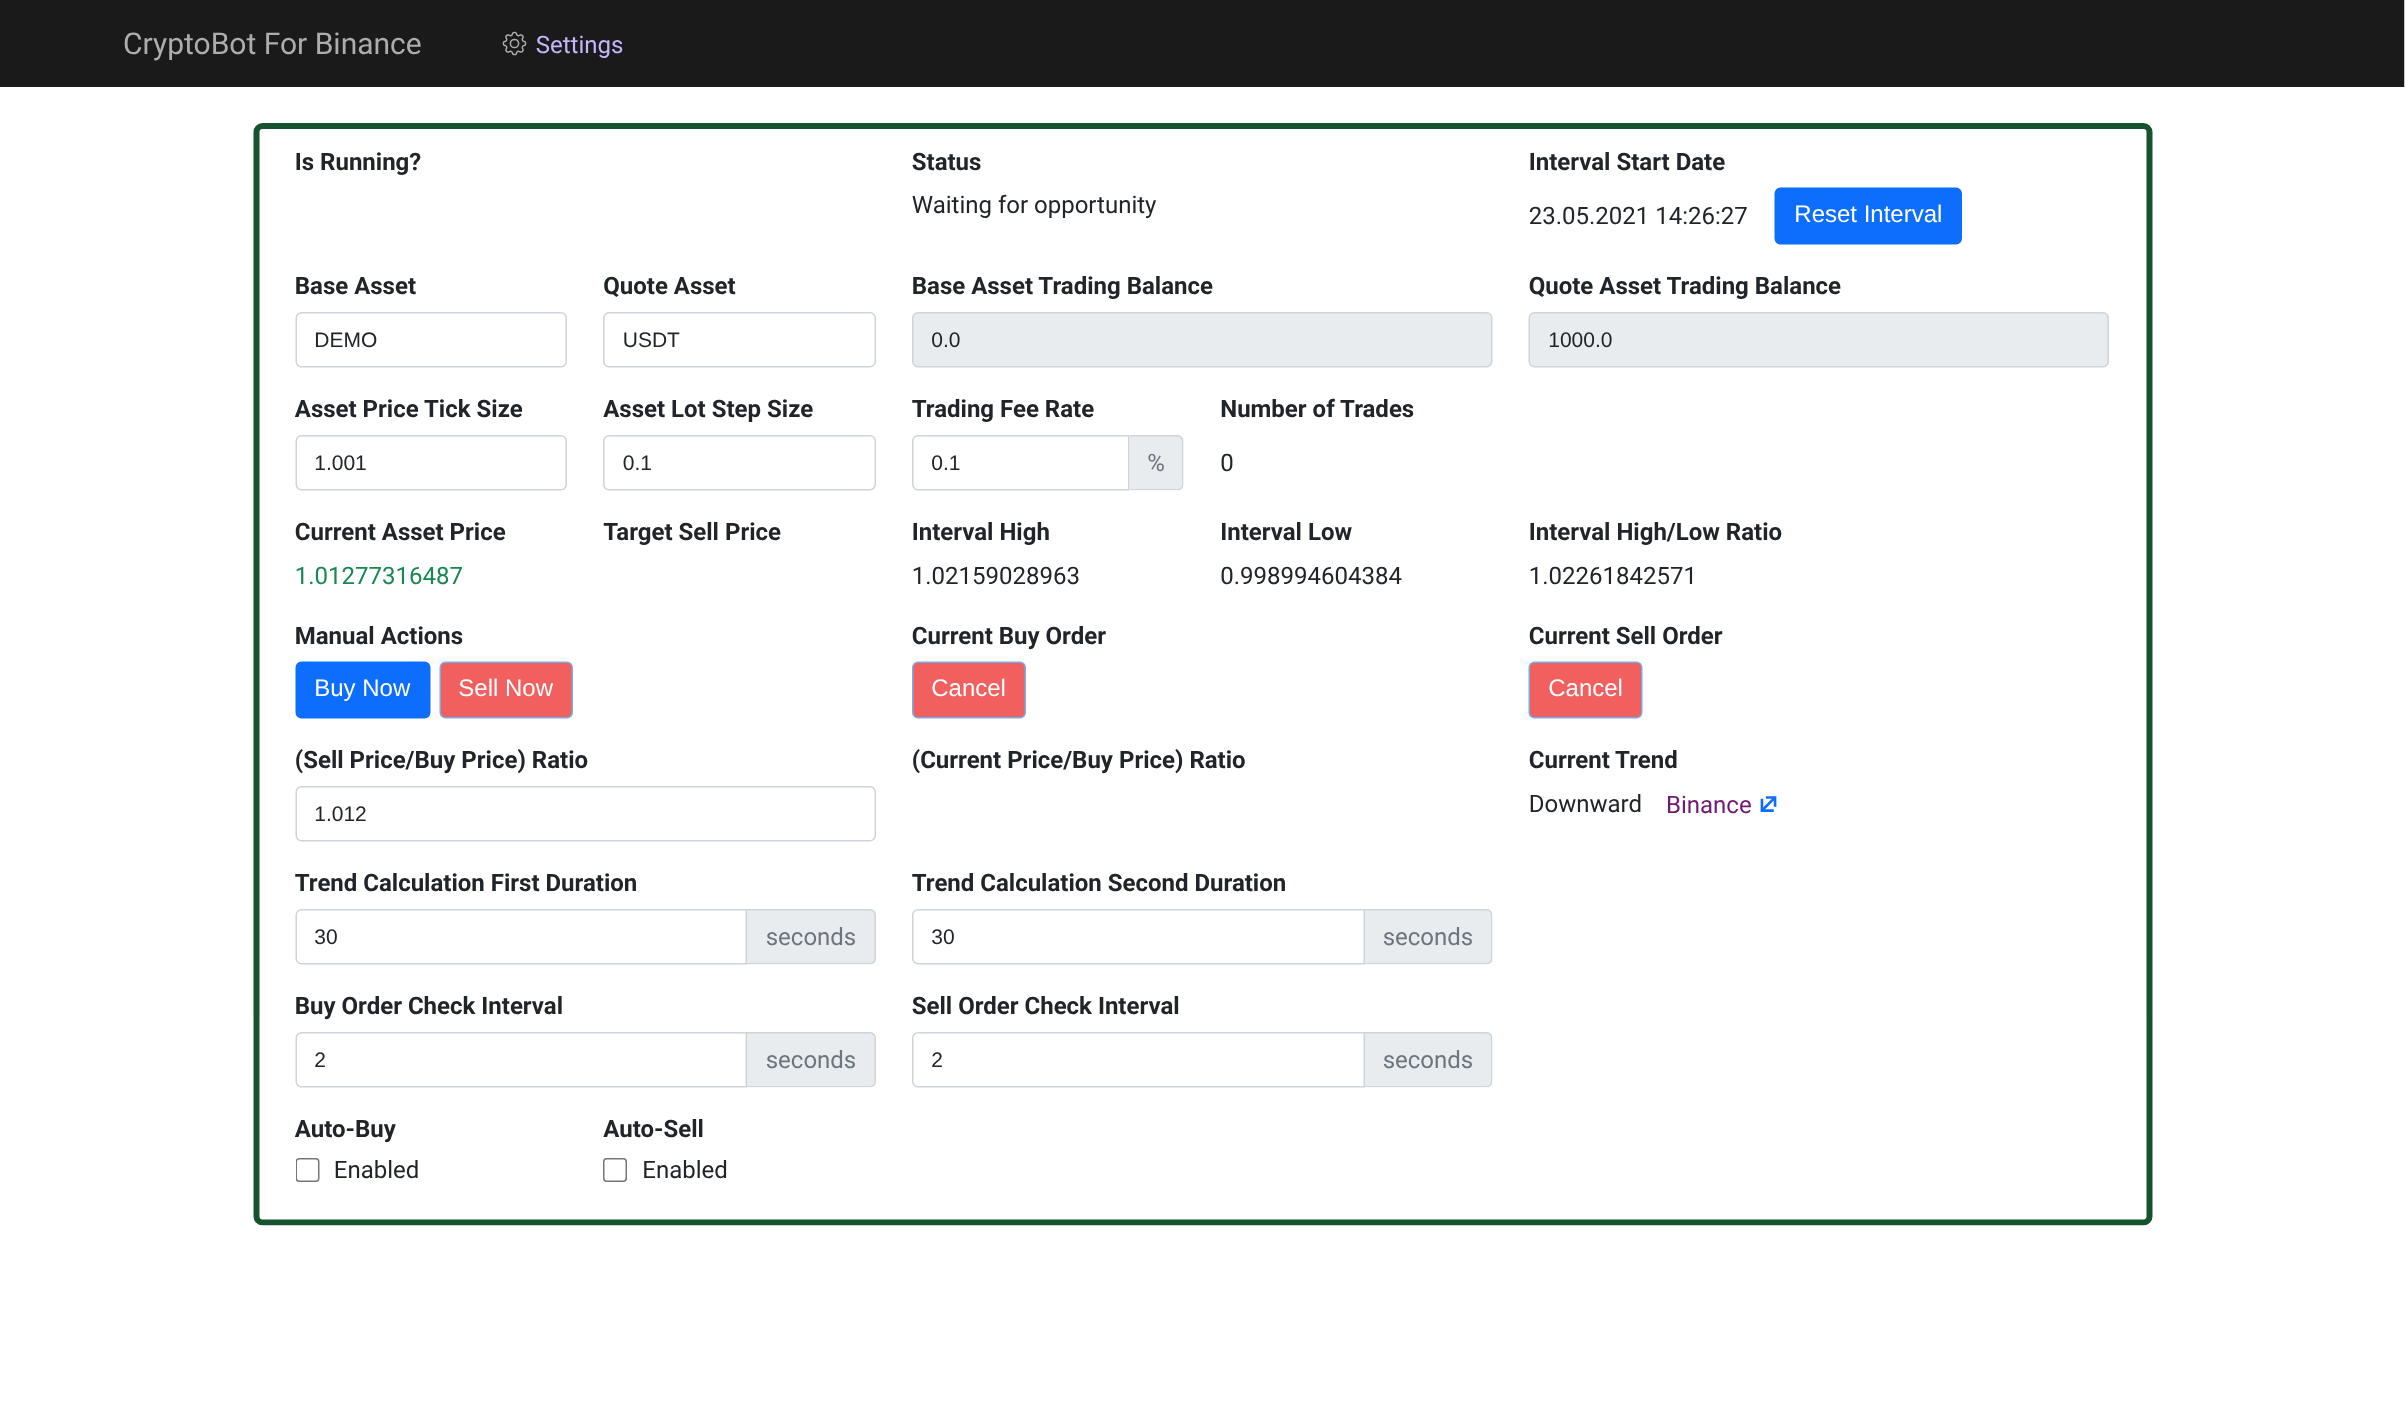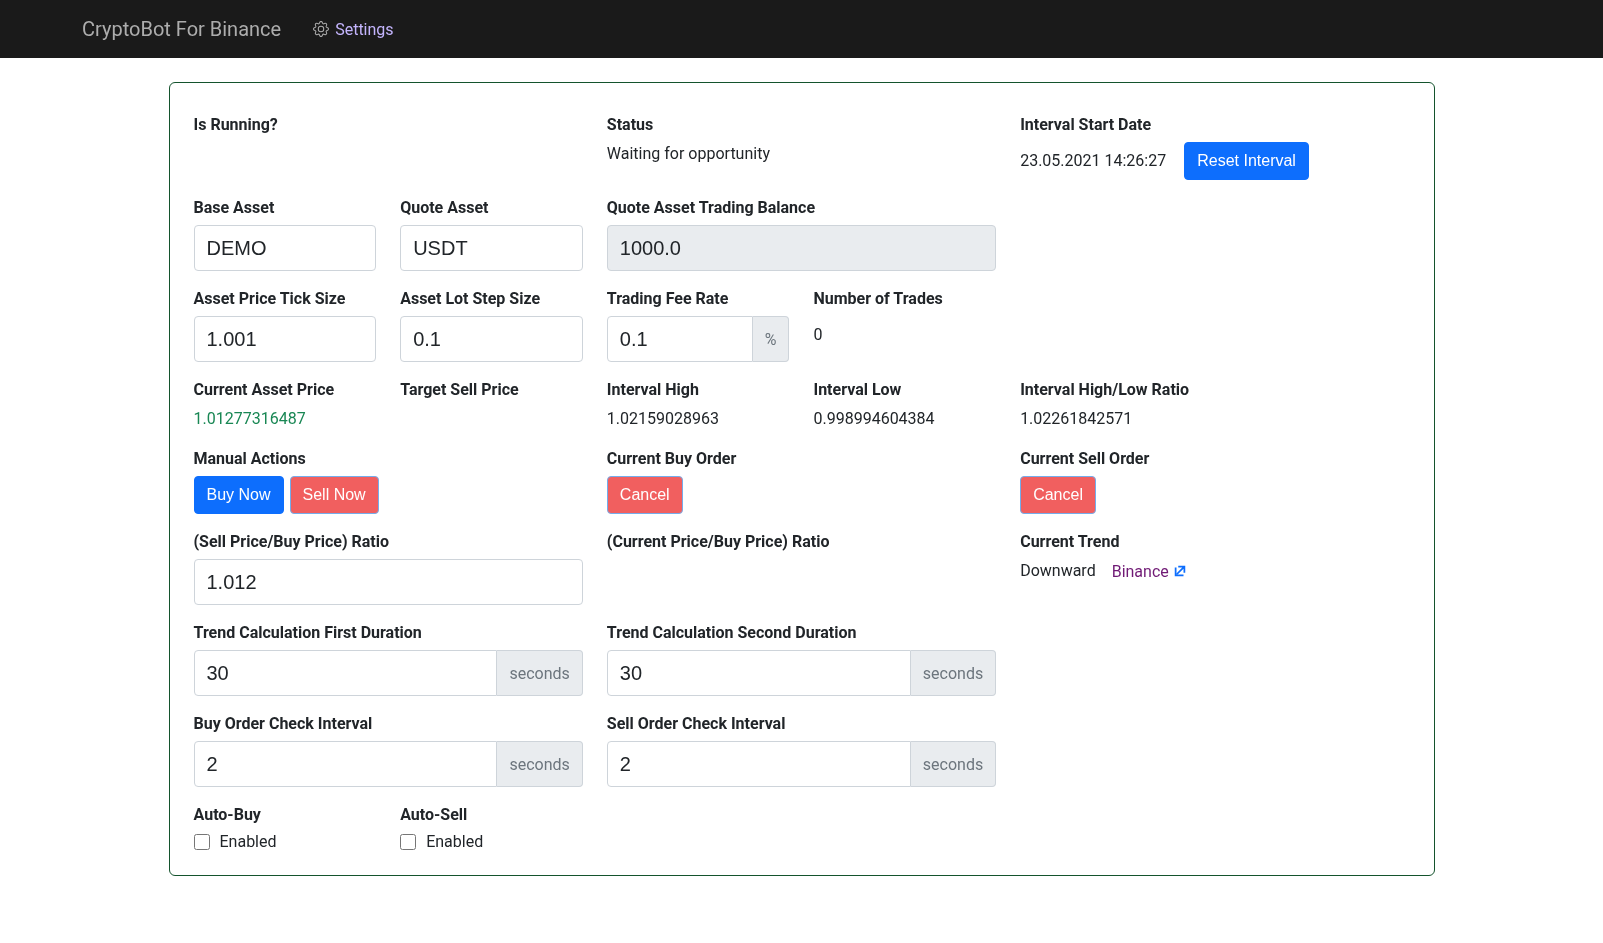--- a/index.html
+++ b/index.html
@@ -1,38 +1,38 @@
 <!DOCTYPE html>
 <html><head>
 <meta charset="utf-8">
 <style>
 * { box-sizing: border-box; margin: 0; padding: 0; }
 body { font-family: -apple-system, BlinkMacSystemFont, "Segoe UI", Roboto, "Helvetica Neue", Arial, sans-serif; font-size: 16px; color: #212529; background: #fff; }
 .navbar { background: #1a1a1a; color: #fff; padding: 0; height: 58px; display: flex; align-items: center; }
-.navbar-inner { display: flex; align-items: center; padding: 0 16px 0 82px; }
+.navbar-inner { display: flex; align-items: center; padding: 0 16px 0 82px; gap: 22px; }
 .navbar-brand { color: #adadad; font-size: 20px; font-weight: 400; margin-right: 32px; }
 .navbar-link { color: #c4b5fd; font-size: 16px; display: flex; align-items: center; gap: 6px; cursor: pointer; }
 .navbar-link svg { width: 16px; height: 16px; fill: #adadad; }
 .container { max-width: 1290px; margin: 0 auto; padding: 24px 12px 0 12px; }
-.card { border: 1px solid #14532d; border-radius: 6px; padding: 32px 24px 24px 24px; }
+.card { border: 4px solid #14532d; border-radius: 6px; padding: 12px 24px 24px 24px; }
 .row { display: flex; flex-wrap: wrap; margin: 0 -12px; }
 .col { padding: 0 12px; flex: 1 1 0; }
 .col-2 { flex: 0 0 16.6667%; max-width: 16.6667%; padding: 0 12px; }
 .col-4 { flex: 0 0 33.3333%; max-width: 33.3333%; padding: 0 12px; }
 .section { margin-bottom: 18px; }
 .label { font-weight: 700; font-size: 16px; margin-bottom: 8px; display: block; }
 .value-text { font-size: 16px; line-height: 1.5; }
 .value-green { color: #198754; }
 .btn { display: inline-flex; align-items: center; justify-content: center; padding: 6px 12px; font-size: 16px; border-radius: 4px; border: 1px solid transparent; cursor: pointer; color: #fff; line-height: 1.5; gap: 4px; }
 .btn-primary { background: #0d6efd; border-color: #0d6efd; }
 .btn-primary-light { background: #ef4444; border-color: #5c9fe8; opacity: 0.85; }
 .btn-danger { background: #dc3545; border-color: #dc3545; }
 .btn-group { display: inline-flex; gap: 6px; vertical-align: middle; }
 .btn svg { width: 12px; height: 12px; fill: #fff; }
-.form-control { width: 100%; padding: 7px 12px; font-size: 20px; border: 1px solid #ced4da; border-radius: 4px; background: #fff; color: #212529; line-height: 1.5; }
+.form-control { width: 100%; padding: 7px 12px; font-size: 14px; border: 1px solid #ced4da; border-radius: 4px; background: #fff; color: #212529; line-height: 1.5; }
 .form-control[readonly] { background: #e9ecef; }
 .input-group { display: flex; width: 100%; }
 .input-group .form-control { border-top-right-radius: 0; border-bottom-right-radius: 0; flex: 1; }
 .input-group-text { padding: 7px 12px; background: #e9ecef; border: 1px solid #ced4da; border-left: 0; border-top-right-radius: 4px; border-bottom-right-radius: 4px; color: #6c757d; font-size: 16px; display: flex; align-items: center; }
 .inline-row { display: flex; align-items: center; gap: 18px; }
 .checkbox-row { display: flex; align-items: center; gap: 10px; }
 .checkbox-row input { width: 16px; height: 16px; }
 .link { color: #701a75; text-decoration: none; cursor: pointer; display: inline-flex; align-items: center; gap: 4px; }
 .link svg { width: 14px; height: 14px; fill: #0d6efd; }
 .trend-row { display: flex; align-items: center; gap: 16px; }
@@ -76,20 +76,24 @@
     <div class="row section">
       <div class="col-2">
         <span class="label">Base Asset</span>
         <input class="form-control" value="DEMO" style="">
       </div>
       <div class="col-2">
         <span class="label">Quote Asset</span>
         <input class="form-control" value="USDT" style="">
       </div>
       <div class="col-4">
+        <span class="label">Base Asset Trading Balance</span>
+        <input class="form-control" readonly="" value="0.0" style="">
+      </div>
+      <div class="col-4">
         <span class="label">Quote Asset Trading Balance</span>
         <input class="form-control" readonly="" value="1000.0" style="">
       </div>
     </div>
 
     <div class="row section">
       <div class="col-2">
         <span class="label">Asset Price Tick Size</span>
         <input class="form-control" value="1.001" style="">
       </div>

